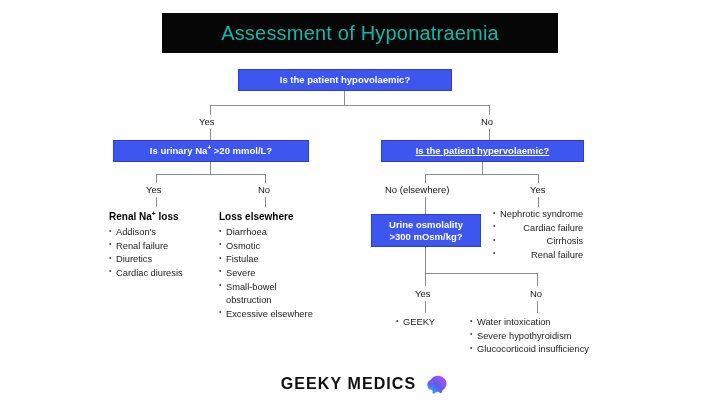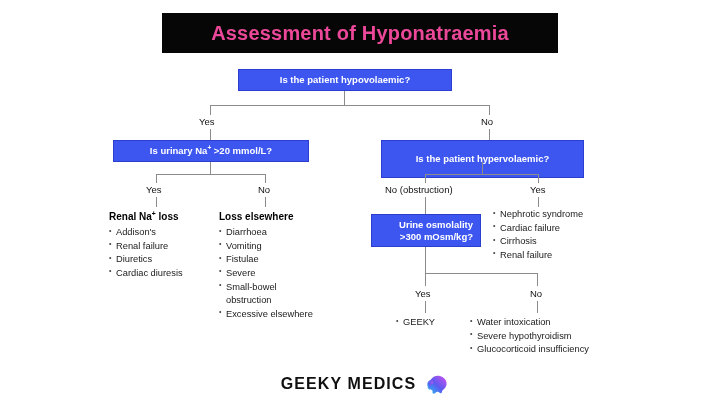--- a/index.html
+++ b/index.html
@@ -12,40 +12,40 @@
   #canvas { position: relative; width: 720px; height: 404px; background: #fff; }
 
   
   .title-banner {
     position: absolute; left: 162px; top: 13px;
     width: 396px; height: 40px;
     background: #060606;
     display: flex; align-items: center; justify-content: center;
   }
   .title-text {
-    color: #ec4899; font-size: 20px; font-weight: bold;
+    color: #14b8a6; font-size: 20px; font-weight: normal;
     letter-spacing: .2px; white-space: nowrap;
   }
 
   
   .dbox {
     position: absolute;
     background: #3d56f0;
     border: 1px solid #2a3fd0;
     color: #ffffff;
     font-size: 9.5px; font-weight: bold;
     display: flex; align-items: center; justify-content: center;
     text-align: left; line-height: 1.25;
     padding: 3px 11px;
   }
   #box-root   { left: 238px; top: 69px;  width: 214px; height: 22px; }
   #box-urna   { left: 113px; top: 140px; width: 196px; height: 22px; }
-  #box-hyper  { left: 381px; top: 140px; width: 203px; height: 38px; }
+  #box-hyper  { left: 381px; top: 140px; width: 203px; height: 22px; text-decoration: underline; }
   #box-osmo   { left: 371px; top: 214px; width: 110px; height: 33px;
-                flex-direction: column; align-items: flex-end;
+                flex-direction: column; align-items: center;
                 text-align: left; padding: 3px 7px; justify-content: center; }
   #box-osmo .l { display: block; }
 
   
   .ln { position: absolute; background: #8b8b8b; }
   .lnv { width: 1px; }
   .lnh { height: 1px; }
 
   
   .blabel {
@@ -132,43 +132,43 @@
   <ul class="blist" style="left:109px; top:226px;">
     <li>Addison's</li>
     <li>Renal failure</li>
     <li>Diuretics</li>
     <li>Cardiac diuresis</li>
   </ul>
 
   <span class="chead" style="left:219px; top:211px;">Loss elsewhere</span>
   <ul class="blist" style="left:219px; top:226px;">
     <li>Diarrhoea</li>
-    <li>Vomiting</li>
+    <li>Osmotic</li>
     <li>Fistulae</li>
     <li>Severe</li>
     <li class="wrap">Small-bowel obstruction</li>
     <li>Excessive elsewhere</li>
   </ul>
 
   <div class="dbox" id="box-hyper">
     <span>Is the patient hypervolaemic?</span>
   </div>
 
   <div class="ln lnv" style="left:482px; top:162px; height:12px;"></div>
   <div class="ln lnh" style="left:425px; top:174px; width:113px;"></div>
   <div class="ln lnv" style="left:425px; top:174px; height:9px;"></div>
   <div class="ln lnv" style="left:538px; top:174px; height:9px;"></div>
 
-  <span class="blabel" style="left:385px; top:184px;">No (obstruction)</span>
+  <span class="blabel" style="left:385px; top:184px;">No (elsewhere)</span>
   <span class="blabel" style="left:530px; top:184px;">Yes</span>
 
   <div class="ln lnv" style="left:425px; top:197px; height:17px;"></div>
   <div class="ln lnv" style="left:538px; top:197px; height:10px;"></div>
 
-  <ul class="blist" style="left:493px; top:208px;">
+  <ul class="blist" style="left:493px; top:208px;text-align:right;">
     <li>Nephrotic syndrome</li>
     <li>Cardiac failure</li>
     <li>Cirrhosis</li>
     <li>Renal failure</li>
   </ul>
 
   <div class="dbox" id="box-osmo">
     <span class="l">Urine osmolality</span>
     <span class="l">&gt;300 mOsm/kg?</span>
   </div>

